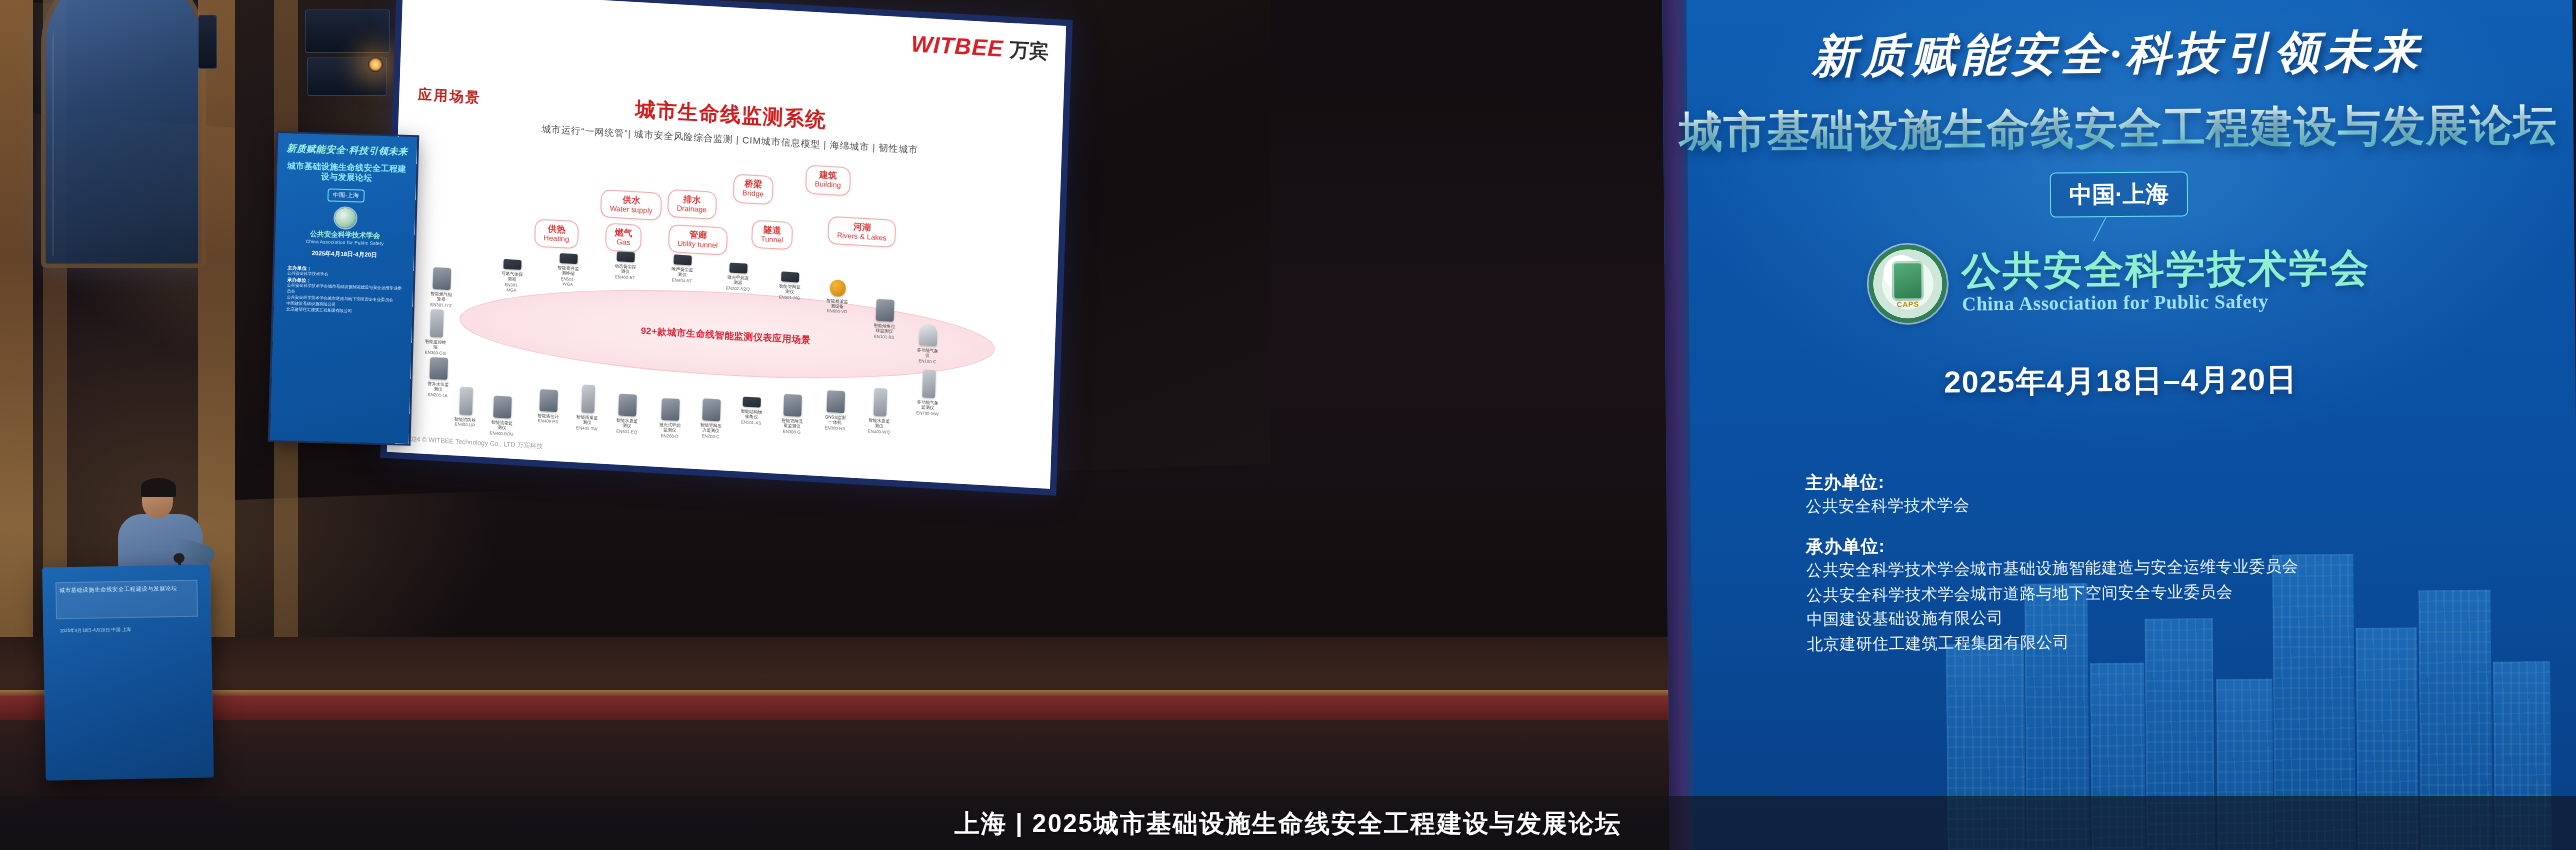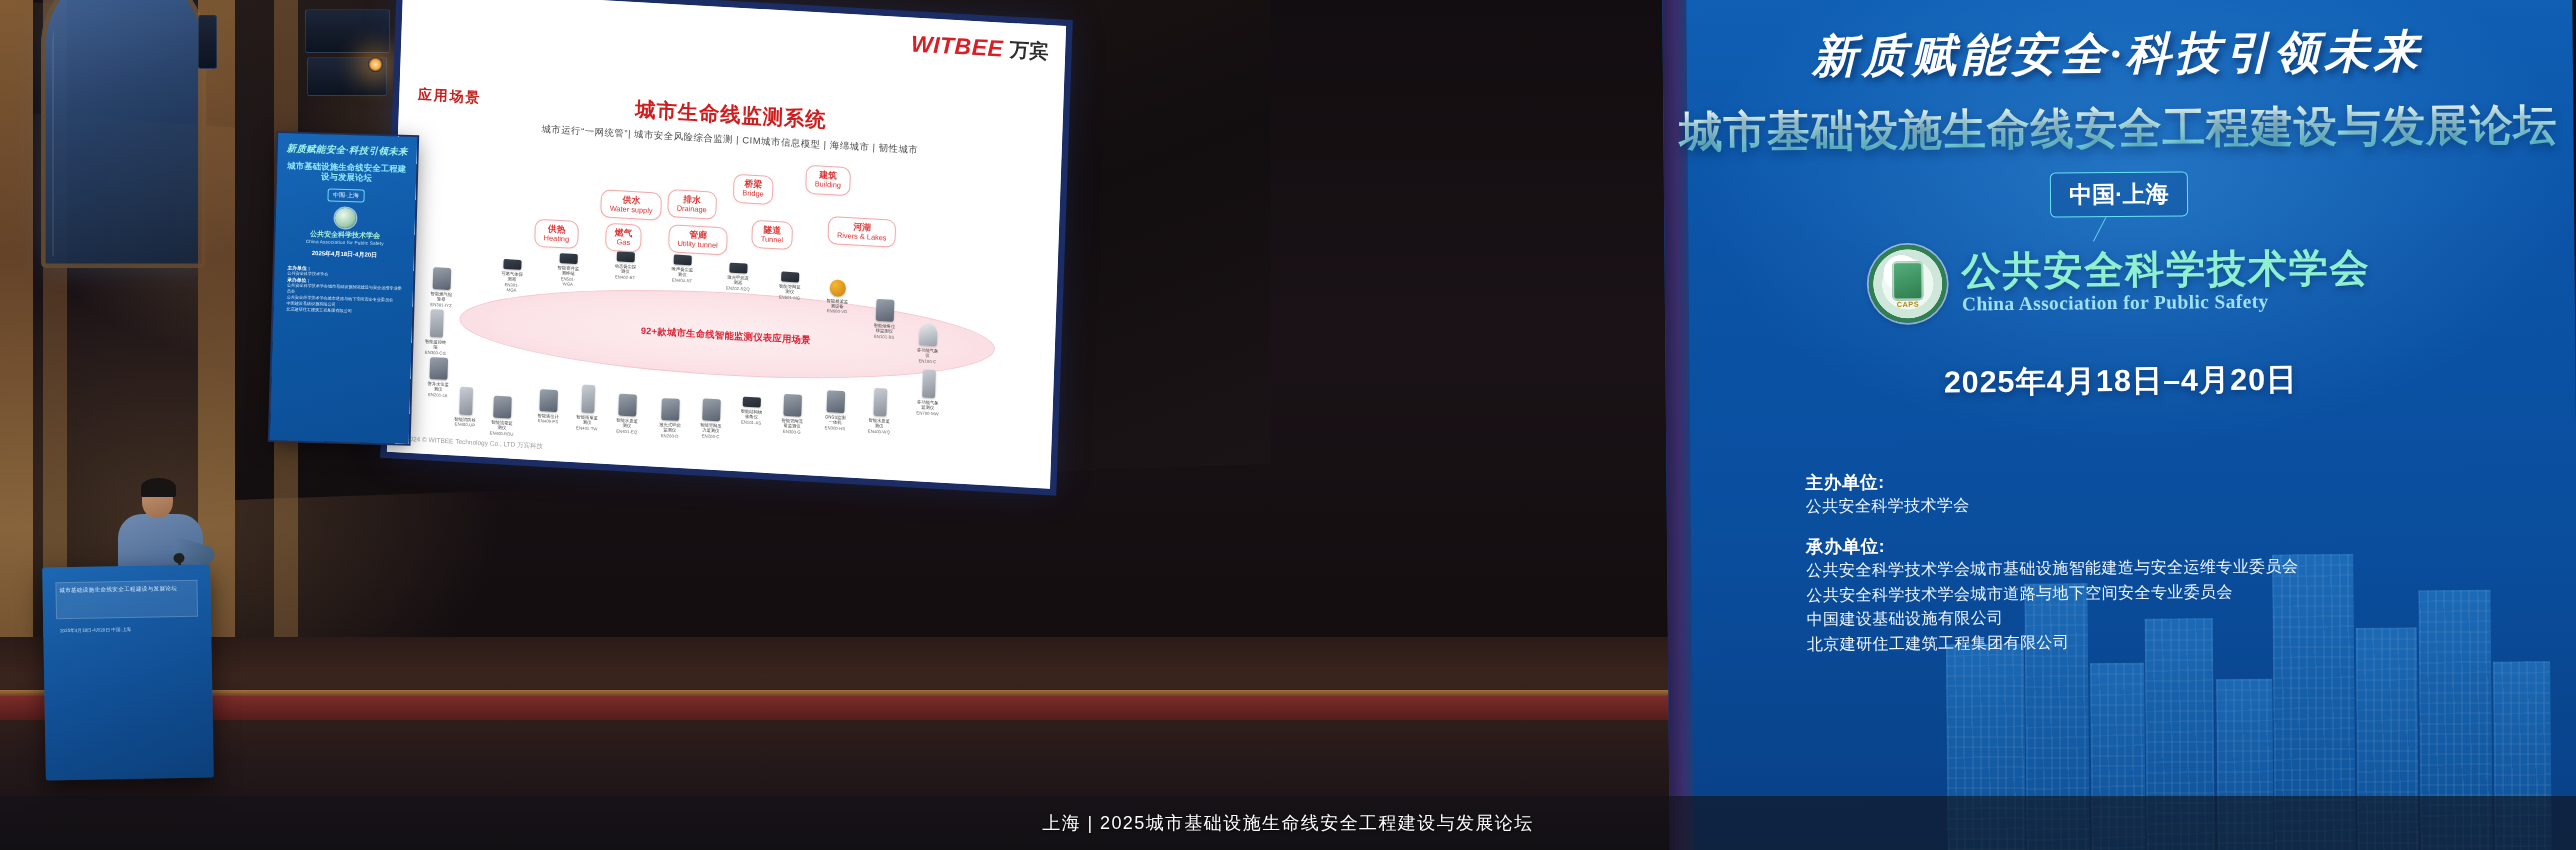--- a/index.html
+++ b/index.html
@@ -325,21 +325,21 @@
   .bn-h:first-child { margin-top:0; }
   .bn-l { font-size:16px; font-weight:400; line-height:1.55; letter-spacing:0.4px; color:#eef6ff; }
 
   
   .caption {
     position:absolute; left:0; right:0; bottom:0; height:54px;
     background: rgba(18,18,22,.62);
     display:flex; align-items:center; justify-content:center;
   }
   .caption span {
-    font-size:18px; font-weight:400; color:#ffffff; letter-spacing:1.4px;
+    font-size:25px; font-weight:700; color:#ffffff; letter-spacing:1.4px;
     text-shadow:0 0.9px 2.8px rgba(0,0,0,.7);
   }
 </style>
 </head>
 <body>
 
 <div id="stage">
 
   <div class="hall"></div>
   <div class="ceiling"></div>

